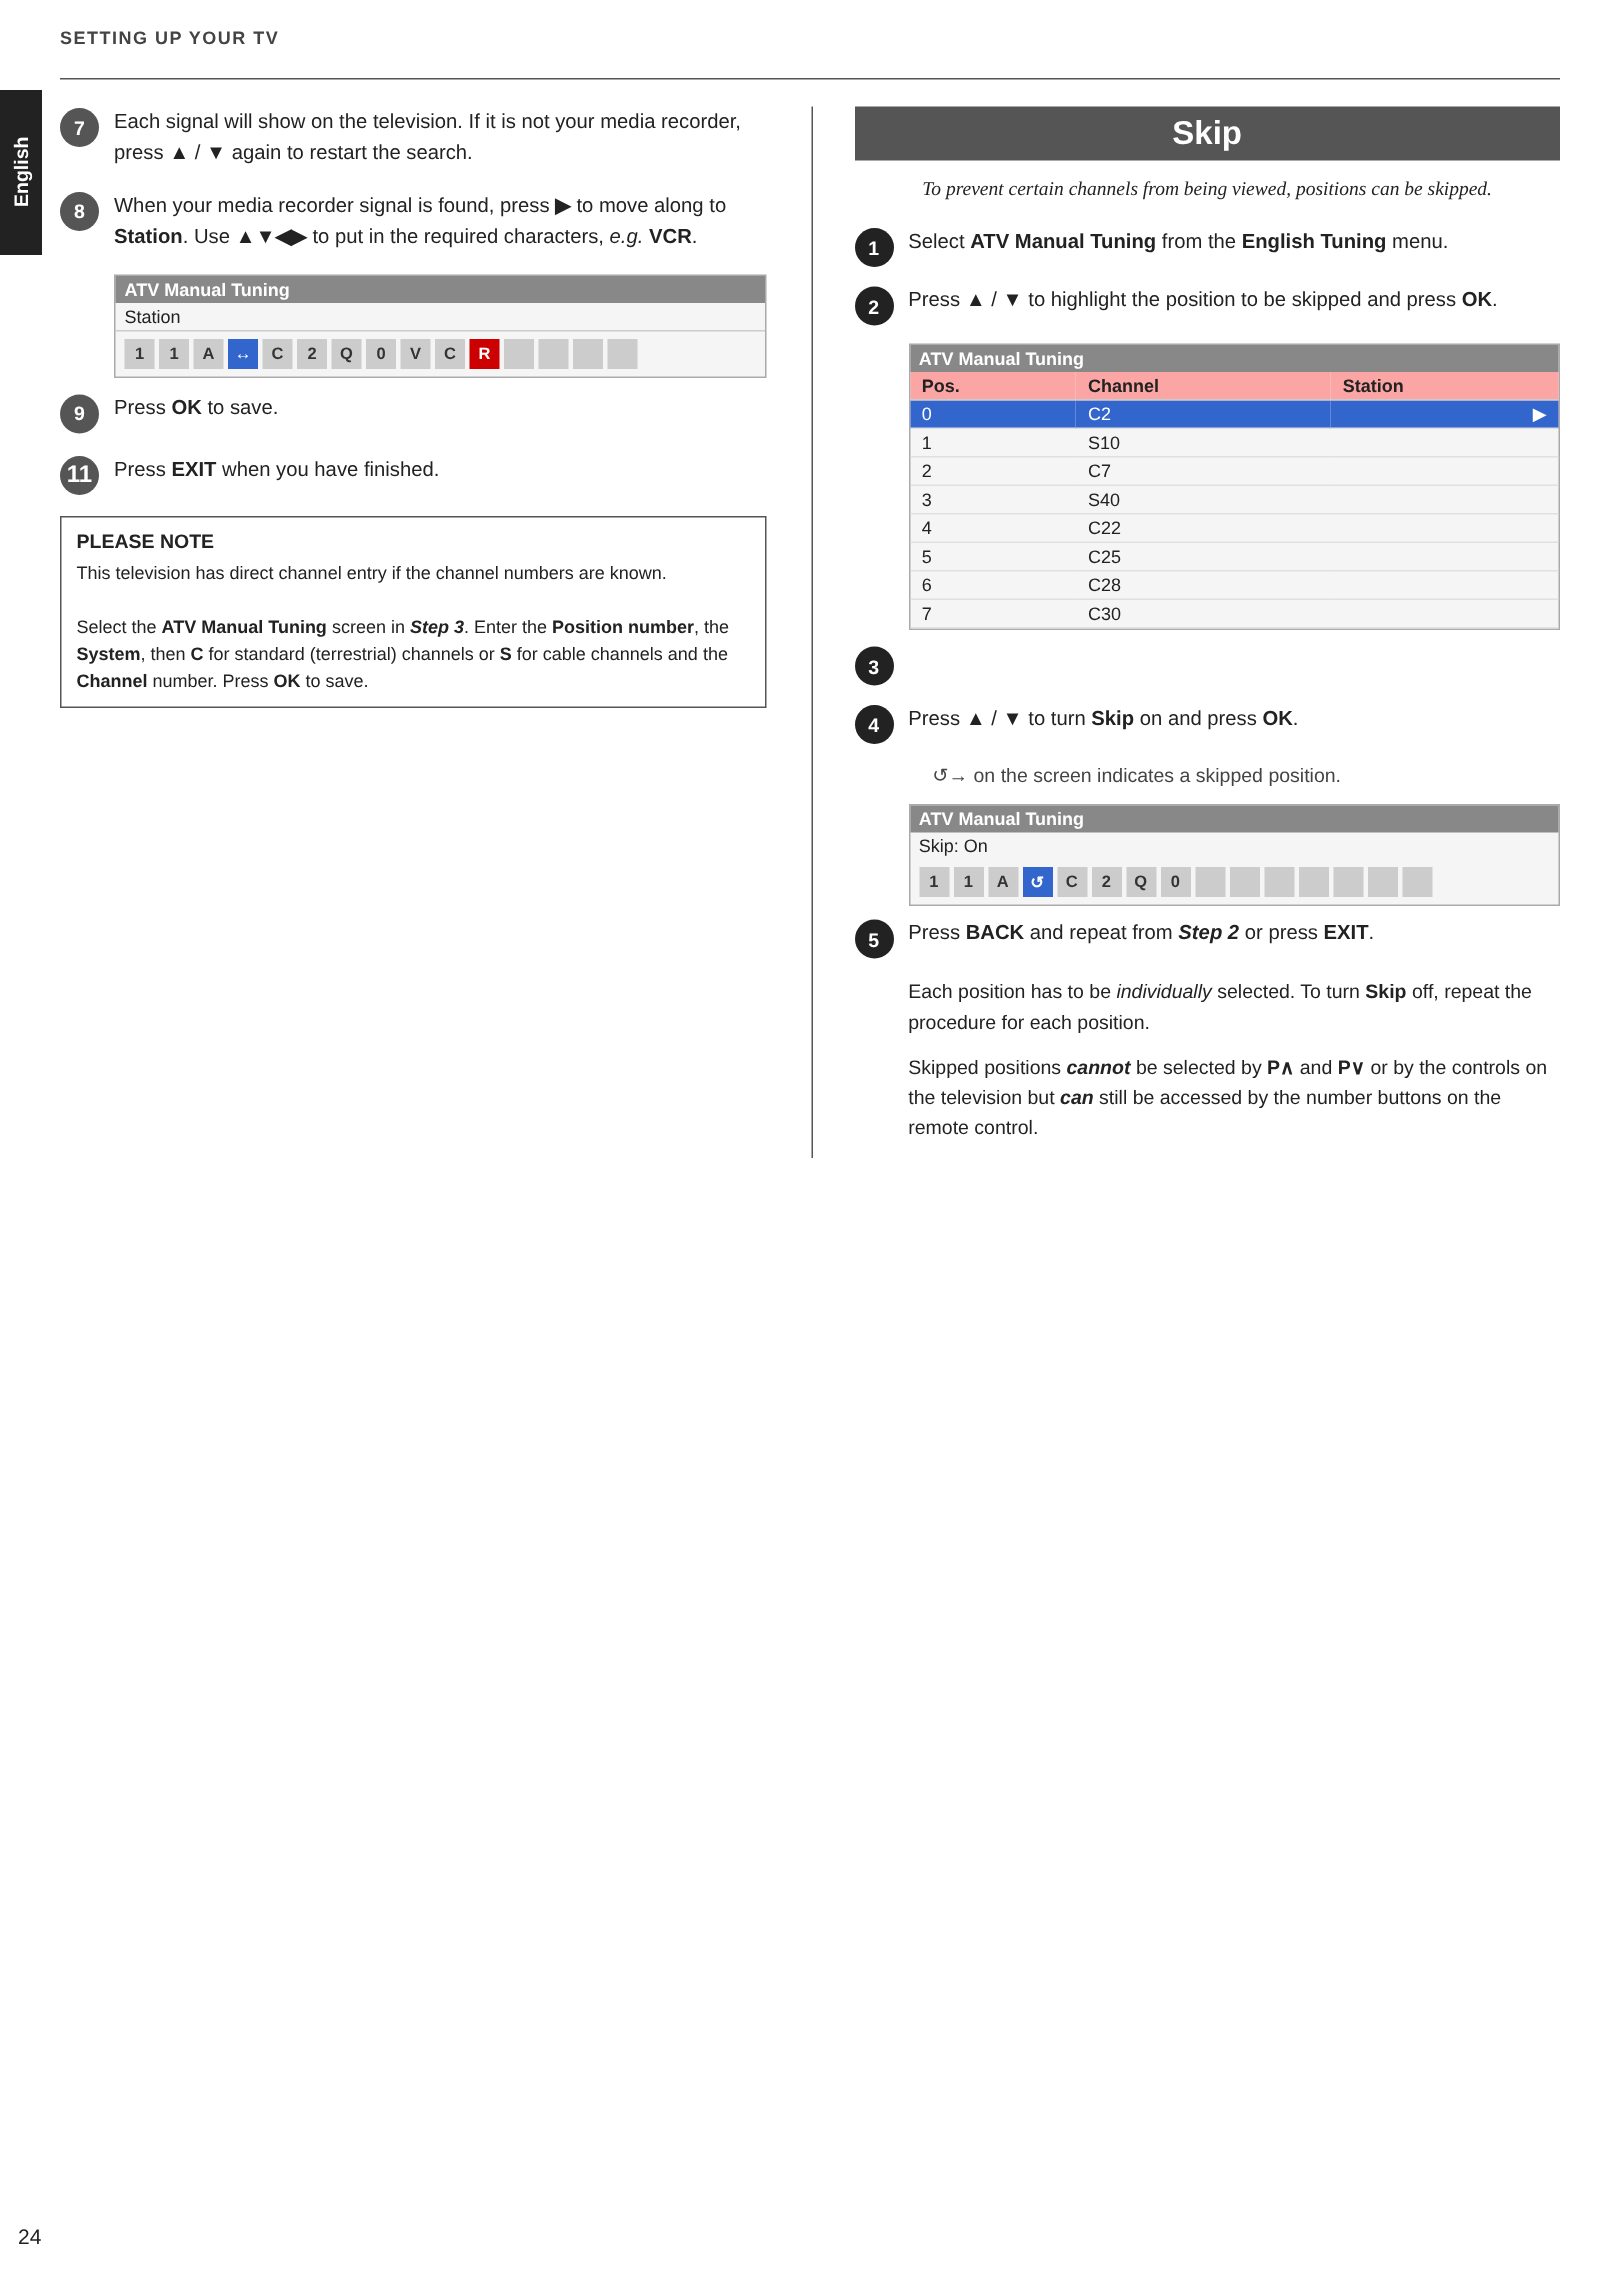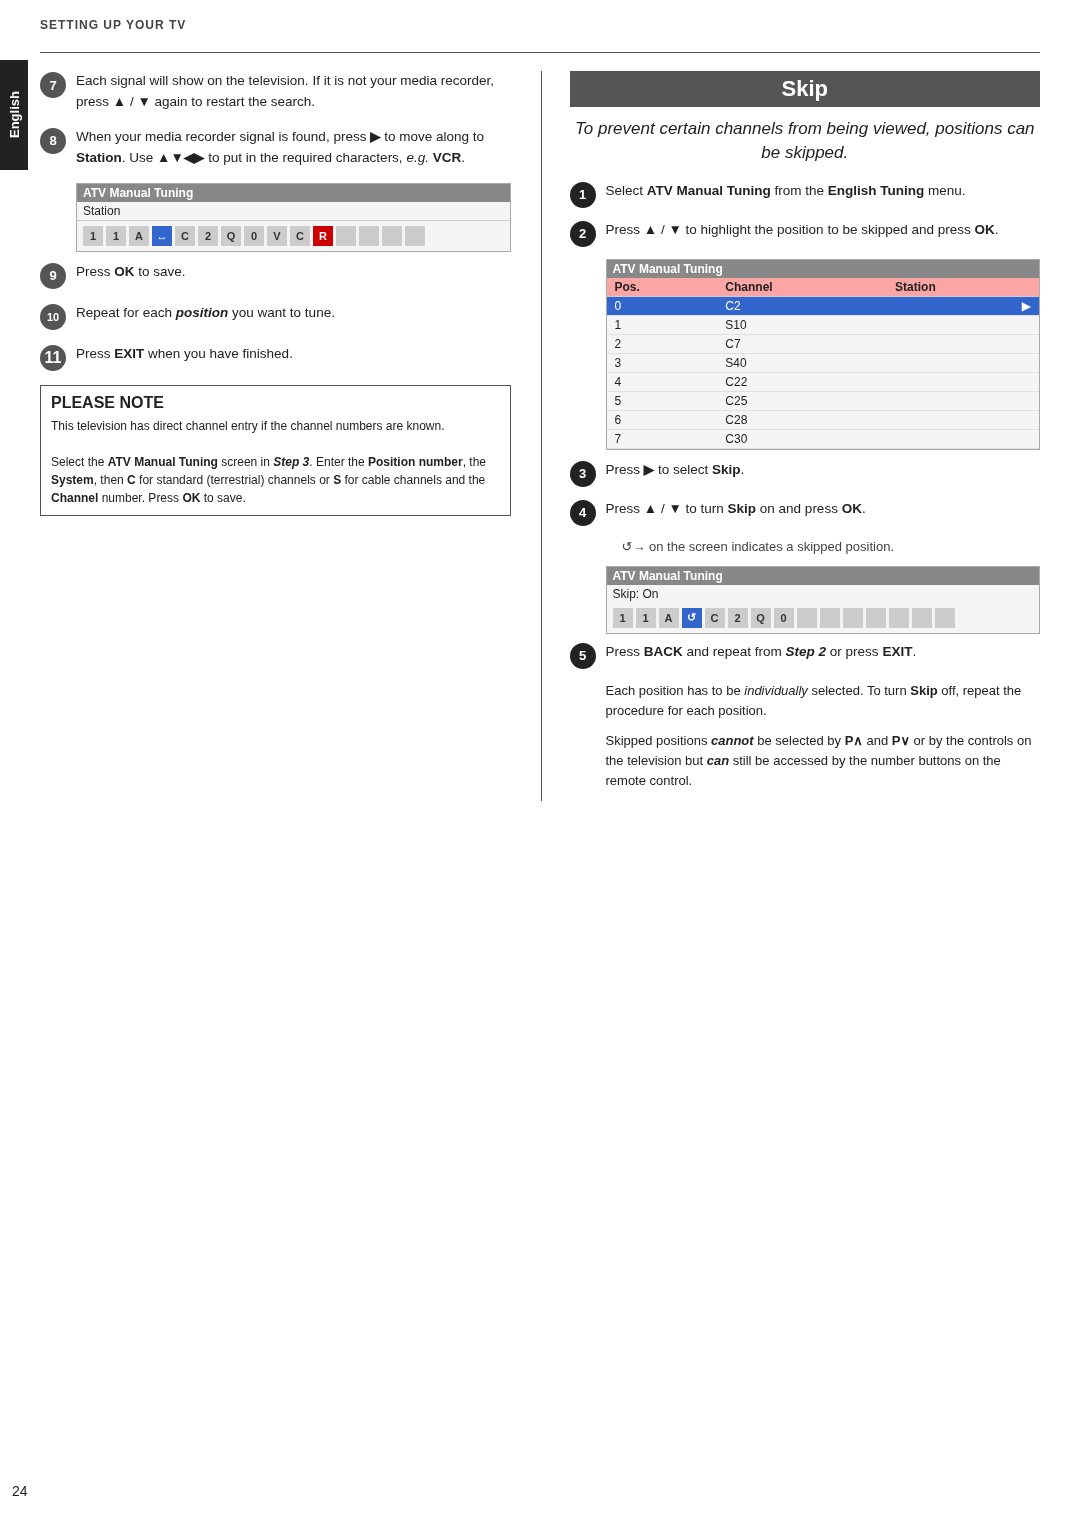--- a/index.html
+++ b/index.html
@@ -148,21 +148,21 @@
       color: white;
     }
 
     
     .note-box {
       border: 1.5px solid #555;
       margin-top: 14px;
       padding: 8px 10px;
     }
     .note-title {
-      font-size: 16px;
+      font-size: 13px;
       font-weight: bold;
       margin-bottom: 5px;
       text-transform: uppercase;
     }
     .note-body {
       font-size: 12px;
       line-height: 1.5;
     }
     .note-body b { font-weight: bold; }
     .note-body i { font-style: italic; }
@@ -175,24 +175,25 @@
       padding: 5px 0;
       margin-bottom: 10px;
     }
     .skip-title-box h1 {
       font-size: 22px;
       font-weight: bold;
     }
 
     .skip-subtitle {
       text-align: center;
-      font-size: 17px;
+      font-size: 13px;
       font-style: italic;
       margin-bottom: 16px;
       line-height: 1.4;
+      font-family: Liberation Serif, serif;
     }
 
     
     .atv-table-box {
       border: 1px solid #aaa;
       margin: 8px 0 10px 36px;
       background: #f5f5f5;
     }
     .atv-table-title {
       background: #888;
@@ -353,26 +354,20 @@
         </div>
       </div>
 
       <div class="step-item">
         <div class="step-num">9</div>
         <div class="step-text">
           Press <b>OK</b> to save.
         </div>
       </div>
 
-      <div class="step-item">
-        <div class="step-num" style="font-size:11px;">10</div>
-        <div class="step-text">
-          Repeat for each <b><i>position</i></b> you want to tune.
-        </div>
-      </div>
 
       <div class="step-item">
         <div class="step-num" style="font-size:16px;">11</div>
         <div class="step-text">
           Press <b>EXIT</b> when you have finished.
         </div>
       </div>
 
       <div class="note-box">
         <div class="note-title">PLEASE NOTE</div>
@@ -458,23 +453,20 @@
               <td>7</td>
               <td>C30</td>
               <td></td>
             </tr>
           </tbody>
         </table>
       </div>
 
       <div class="right-step-item">
         <div class="right-step-num">3</div>
-        <div class="right-step-text">
-          Press <b>▶</b> to select <b>Skip</b>.
-        </div>
       </div>
 
       <div class="right-step-item">
         <div class="right-step-num">4</div>
         <div class="right-step-text">
           Press <b>▲</b> / <b>▼</b> to turn <b>Skip</b> on and press <b>OK</b>.
         </div>
       </div>
 
       <div class="skipped-note" style="margin-left:52px; font-size:13px;">

